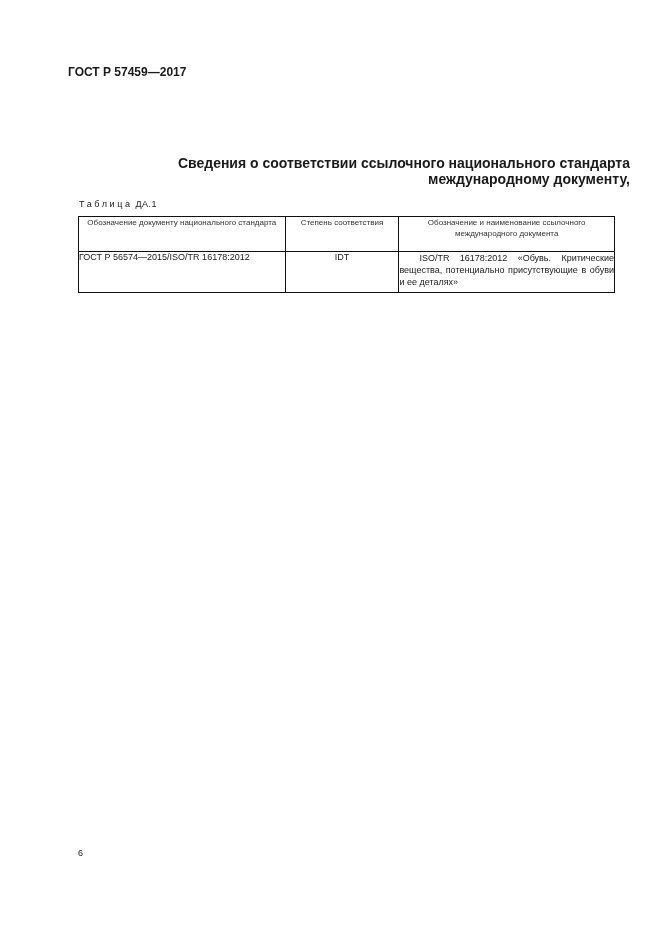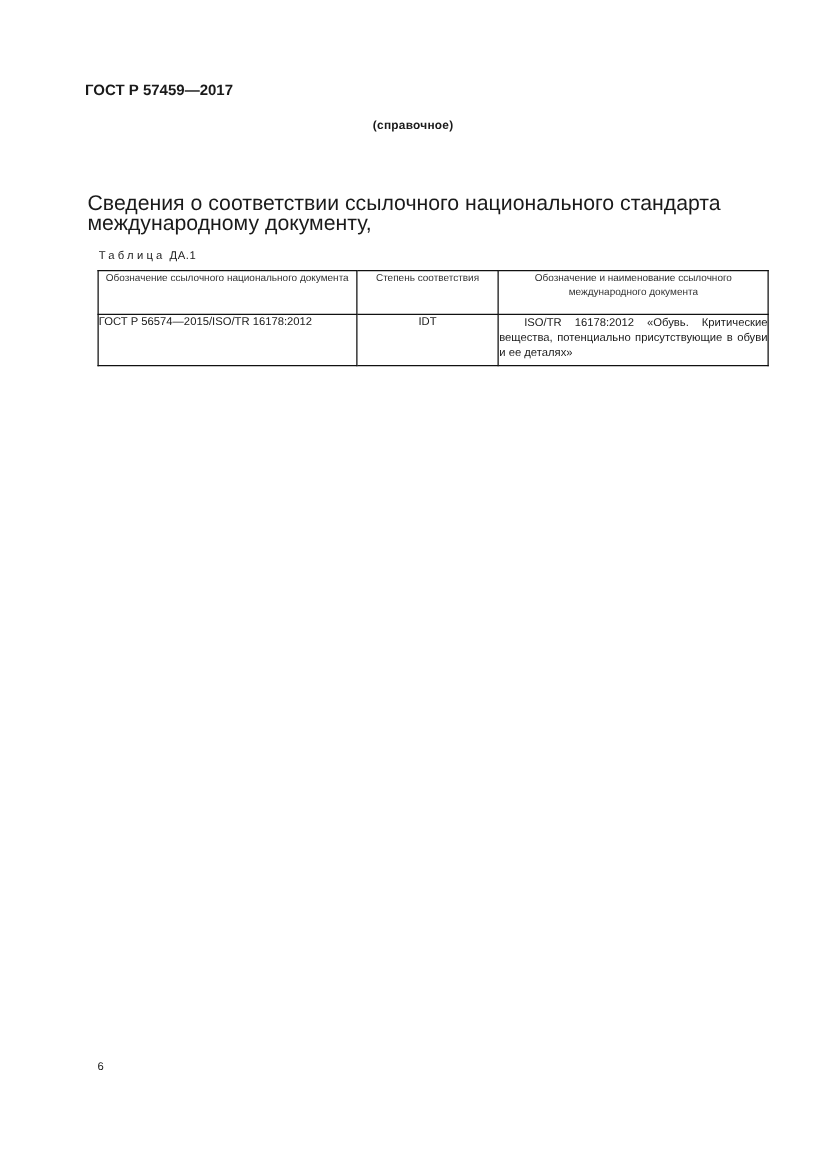--- a/index.html
+++ b/index.html
@@ -3,21 +3,21 @@
   <meta charset="utf-8">
   <style>
     html, body { margin: 0; padding: 0; }
     body {
       width: 661px; height: 936px; background: #ffffff; position: relative;
       font-family: "Liberation Sans", "DejaVu Sans", sans-serif; color: #1a1a1a; overflow: hidden;
     }
     .abs { position: absolute; }
     .doc-code { left: 68px; top: 65px; font-size: 12px; font-weight: bold; }
     .annex { left: 0; width: 661px; top: 94px; text-align: center; font-size: 9.5px; font-weight: bold; line-height: 14px; letter-spacing: 0.2px; }
-    .title { left: 70px; width: 560px; top: 155px; text-align: left; font-size: 17px; font-weight: normal; line-height: 16px; }
+    .title { left: 70px; width: 560px; top: 155px; text-align: right; font-size: 14px; font-weight: bold; line-height: 16px; }
     .table-label { left: 79px; top: 199px; font-size: 9px; letter-spacing: 0.5px; }
     .table-label .spaced { letter-spacing: 2.6px; }
     table.main {
       position: absolute; left: 78px; top: 216px; width: 537px;
       border-collapse: collapse; font-size: 8.5px; line-height: 11px;
     }
     table.main td, table.main th { border: 1.3px solid #111; padding: 0; vertical-align: top; font-weight: normal; }
     th.h { height: 34px; vertical-align: middle; text-align: center; color: #333; font-size: 8px; padding: 0 12px; }
     td.c { height: 40px; }
     td.c1 { padding: 3px 4px; font-size: 9px; }
@@ -27,41 +27,40 @@
     .indent { display: inline-block; width: 20px; }
     .note-word { letter-spacing: 2.4px; }
     .page-num { left: 78px; top: 848px; font-size: 9px; }
   </style>
 </head>
 <body>
 
 <div class="abs doc-code">ГОСТ Р 57459—2017</div>
 
 <div class="abs annex">
-  <div>(справочное)</div>
 </div>
 
 <div class="abs title">
   <div>Сведения о соответствии ссылочного национального стандарта международному документу,</div>
 </div>
 
 <div class="abs table-label">
   <span class="spaced">Таблица</span>
   <span>ДА.1</span>
 </div>
 
 <table class="main">
   <colgroup>
     <col style="width:207px">
     <col style="width:114px">
     <col style="width:216px">
   </colgroup>
   <thead>
     <tr>
-      <th class="h">Обозначение ссылочного национального документа</th>
+      <th class="h">Обозначение документу национального стандарта</th>
       <th class="h">Степень соответствия</th>
       <th class="h">Обозначение и наименование ссылочного международного документа</th>
     </tr>
   </thead>
   <tbody>
     <tr>
       <td class="c c1">ГОСТ Р 56574—2015/ISO/TR 16178:2012</td>
       <td class="c c2">IDT</td>
       <td class="c c3"><span class="indent"></span><span>ISO/TR 16178:2012 «Обувь. Критические вещества, потенциально присутствующие в обуви и ее деталях»</span></td>
     </tr>

